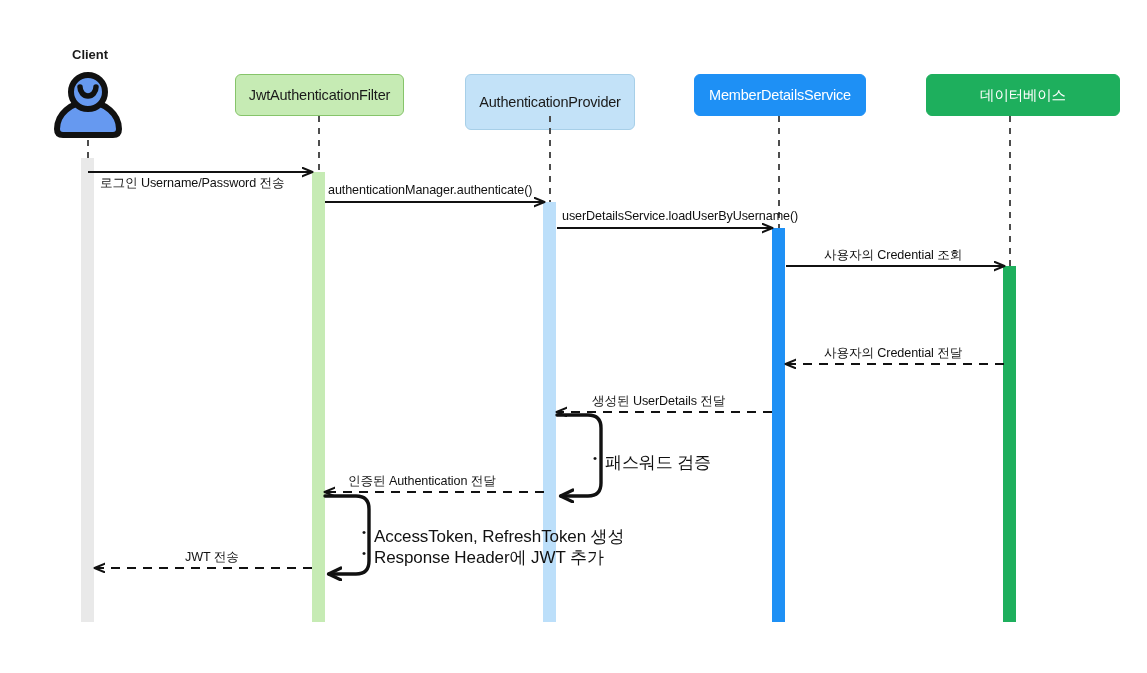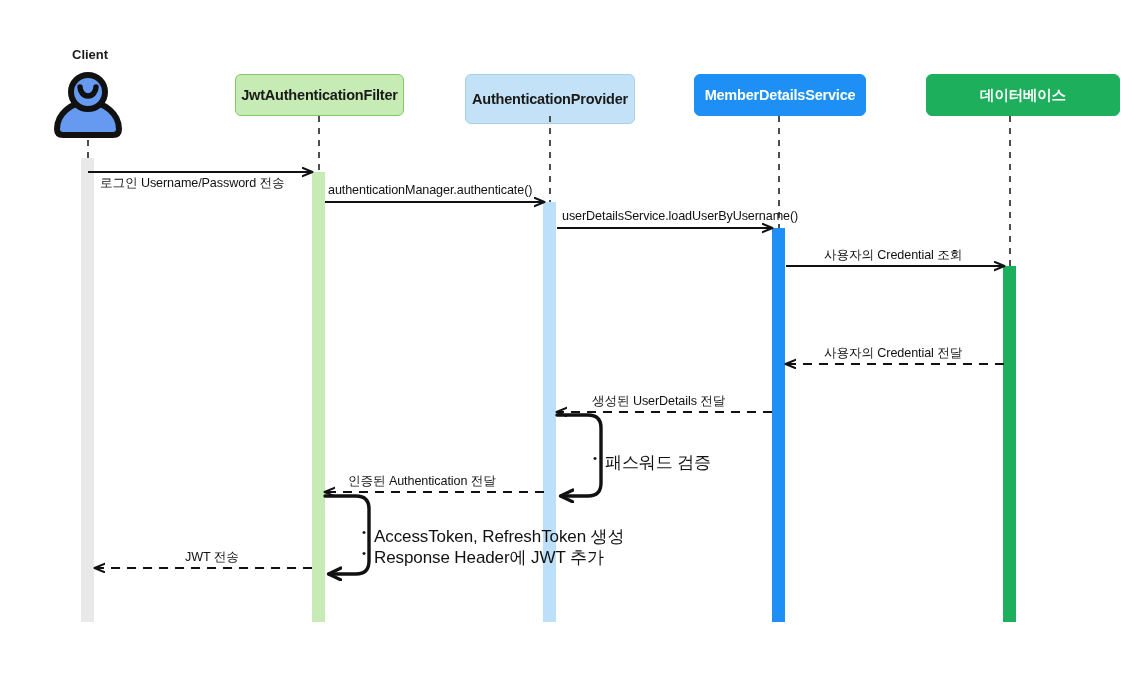--- a/index.html
+++ b/index.html
@@ -25,21 +25,21 @@
     width: 1147px;
     height: 673px;
   }
   .participant-box {
     position: absolute;
     box-sizing: border-box;
     border-radius: 6px;
     display: flex;
     align-items: center;
     justify-content: center;
-    font-weight: bold;
+    font-weight: normal;
     font-size: 14.5px;
     letter-spacing: -0.2px;
     white-space: nowrap;
     user-select: none;
   }
   .actor-label {
     position: absolute;
     font-weight: bold;
     font-size: 13px;
     color: #1a1a1a;
@@ -68,21 +68,21 @@
 </style>
 </head>
 <body>
 
 <div id="canvas">
 
   <div class="participant-box" id="pbox-0" style="left: 235px; top: 74px; width: 169px; height: 42px; background: rgb(198, 235, 180); border: 1px solid rgb(134, 196, 106); color: rgb(26, 26, 26);">
     <span>JwtAuthenticationFilter</span>
   </div>
 
-  <div class="participant-box" id="pbox-1" style="left: 465px; top: 74px; width: 170px; height: 50px; background: rgb(195, 226, 248); border: 1px solid rgb(167, 207, 232); color: rgb(26, 26, 26);">
+  <div class="participant-box" id="pbox-1" style="left: 465px; top: 74px; width: 170px; height: 56px; background: rgb(195, 226, 248); border: 1px solid rgb(167, 207, 232); color: rgb(26, 26, 26);">
     <span>AuthenticationProvider</span>
   </div>
 
   <div class="participant-box" id="pbox-2" style="left: 694px; top: 74px; width: 172px; height: 42px; background: rgb(30, 144, 245); border: 1px solid rgb(30, 144, 245); color: rgb(255, 255, 255);">
     <span>MemberDetailsService</span>
   </div>
 
   <div class="participant-box" id="pbox-3" style="left: 926px; top: 74px; width: 194px; height: 42px; background: rgb(30, 175, 93); border: 1px solid rgb(30, 175, 93); color: rgb(255, 255, 255);">
     <span>데이터베이스</span>
   </div>

